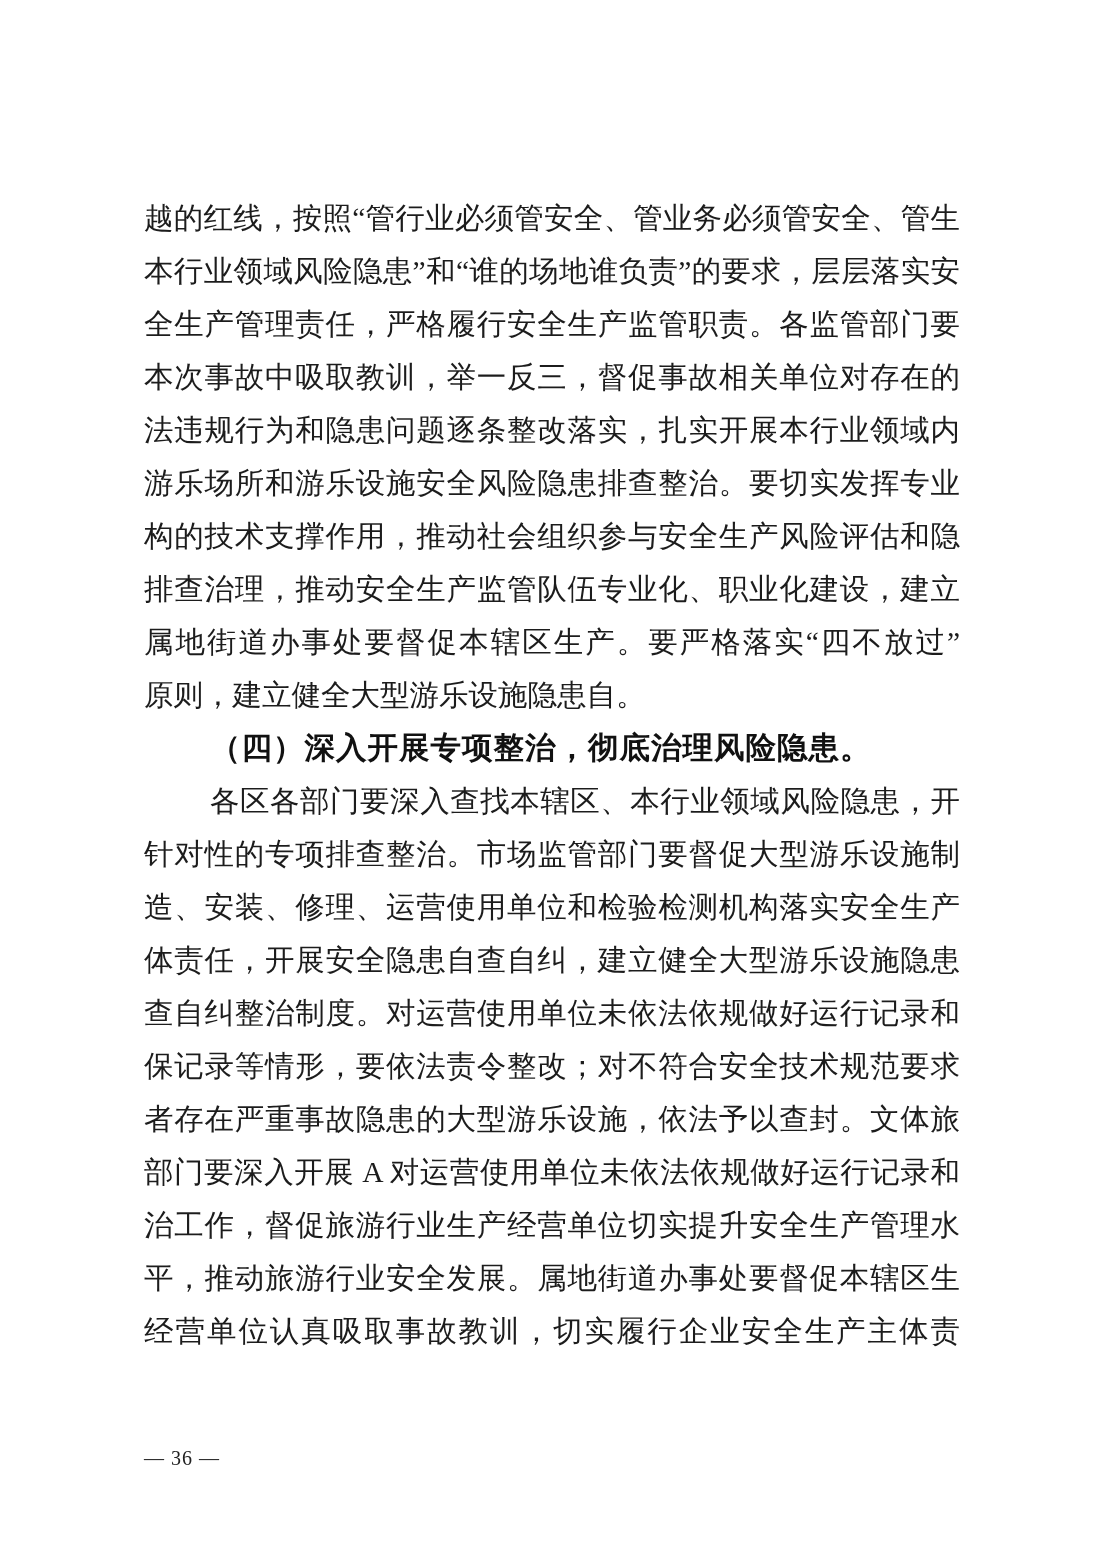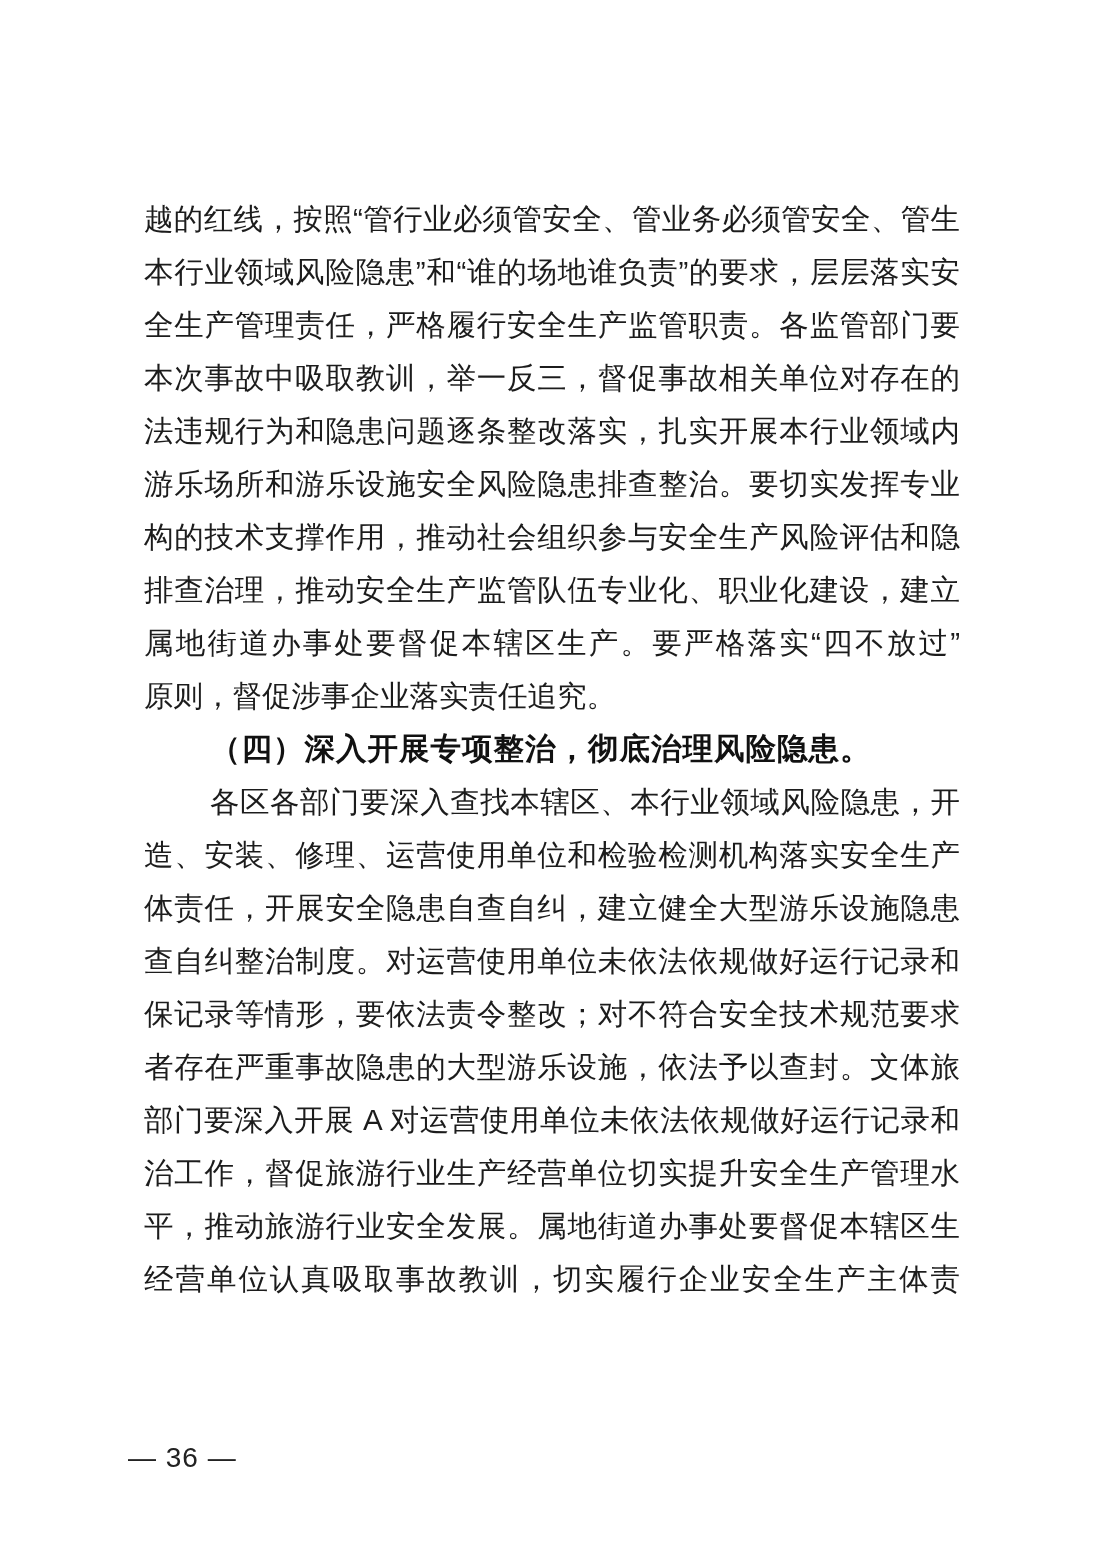--- a/index.html
+++ b/index.html
@@ -5,21 +5,21 @@
   html, body {
     margin: 0;
     padding: 0;
     background: #ffffff;
   }
   .page {
     position: relative;
     width: 1102px;
     height: 1559px;
     background: #ffffff;
-    font-family: Liberation Sans, sans-serif;
+    font-family: Liberation Serif, serif;
     color: #1c1c1c;
     overflow: hidden;
   }
   .textblock {
     position: absolute;
     left: 144px;
     top: 192px;
     width: 816px;
   }
   .line {
@@ -41,48 +41,49 @@
   .line.heading {
     font-weight: 700;
     text-align: center;
     text-align-last: left;
     font-size: 30.5px;
     letter-spacing: 1px;
     color: #111111;
   }
   .page-num {
     position: absolute;
-    left: 128px;
+    left: 144px;
     top: 1442px;
-    font-size: 28px;
+    font-size: 20px;
     line-height: 32px;
     letter-spacing: 1px;
     color: #222222;
   }
 </style>
 </head>
 <body>
 
 <div class="page">
   <div class="textblock">
 
     <div class="line">越的红线，按照“管行业必须管安全、管业务必须管安全、管生</div>
     <div class="line">本行业领域风险隐患”和“谁的场地谁负责”的要求，层层落实安</div>
     <div class="line">全生产管理责任，严格履行安全生产监管职责。各监管部门要从</div>
     <div class="line">本次事故中吸取教训，举一反三，督促事故相关单位对存在的违</div>
     <div class="line">法违规行为和隐患问题逐条整改落实，扎实开展本行业领域内的</div>
     <div class="line">游乐场所和游乐设施安全风险隐患排查整治。要切实发挥专业机</div>
     <div class="line">构的技术支撑作用，推动社会组织参与安全生产风险评估和隐患</div>
     <div class="line">排查治理，推动安全生产监管队伍专业化、职业化建设，建立基</div>
     <div class="line">属地街道办事处要督促本辖区生产。要严格落实“四不放过”</div>
-    <div class="line short">原则，督促涉事企业落实责任追究。</div>
+    <div class="line short">原则，建立健全大型游乐设施隐患自。</div>
 
     <div class="line heading indent">（四）深入开展专项整治，彻底治理风险隐患。</div>
 
     <div class="line indent">各区各部门要深入查找本辖区、本行业领域风险隐患，开展</div>
+    <div class="line">针对性的专项排查整治。市场监管部门要督促大型游乐设施制</div>
     <div class="line">造、安装、修理、运营使用单位和检验检测机构落实安全生产主</div>
     <div class="line">体责任，开展安全隐患自查自纠，建立健全大型游乐设施隐患自</div>
     <div class="line">查自纠整治制度。对运营使用单位未依法依规做好运行记录和维</div>
     <div class="line">保记录等情形，要依法责令整改；对不符合安全技术规范要求或</div>
     <div class="line">者存在严重事故隐患的大型游乐设施，依法予以查封。文体旅游</div>
     <div class="line">部门要深入开展 A 对运营使用单位未依法依规做好运行记录和维</div>
     <div class="line">治工作，督促旅游行业生产经营单位切实提升安全生产管理水</div>
     <div class="line">平，推动旅游行业安全发展。属地街道办事处要督促本辖区生产</div>
     <div class="line">经营单位认真吸取事故教训，切实履行企业安全生产主体责任，</div>
 

